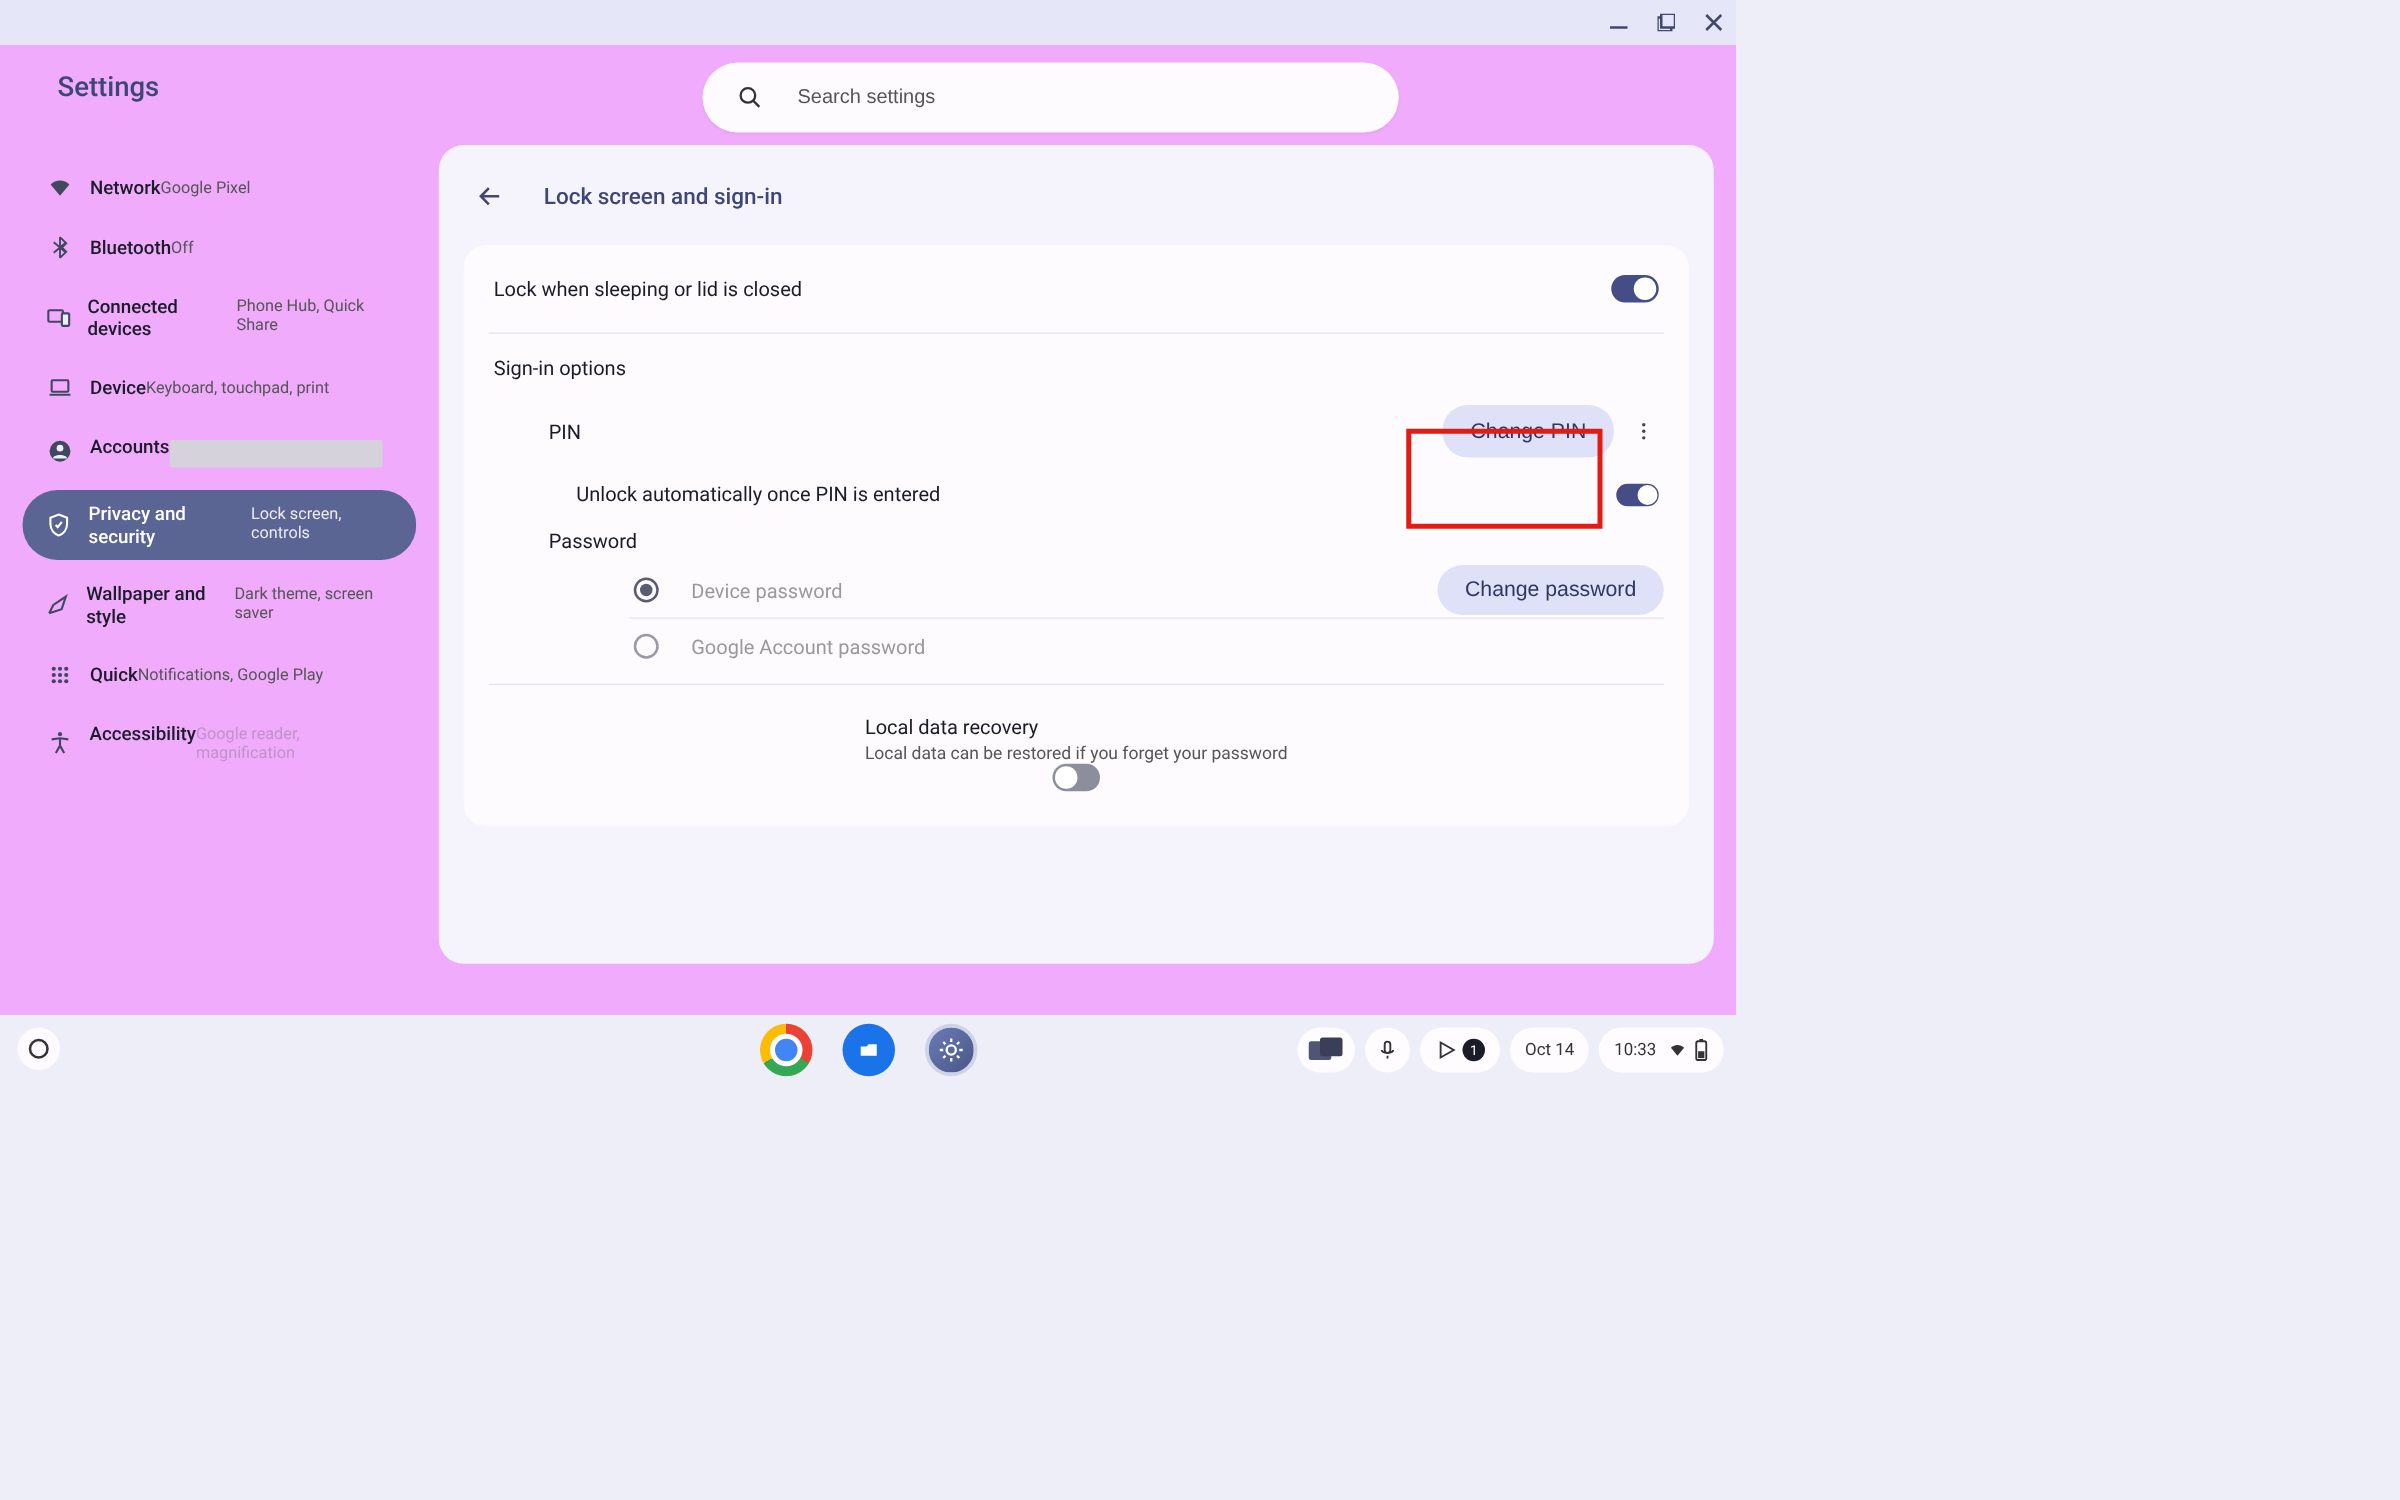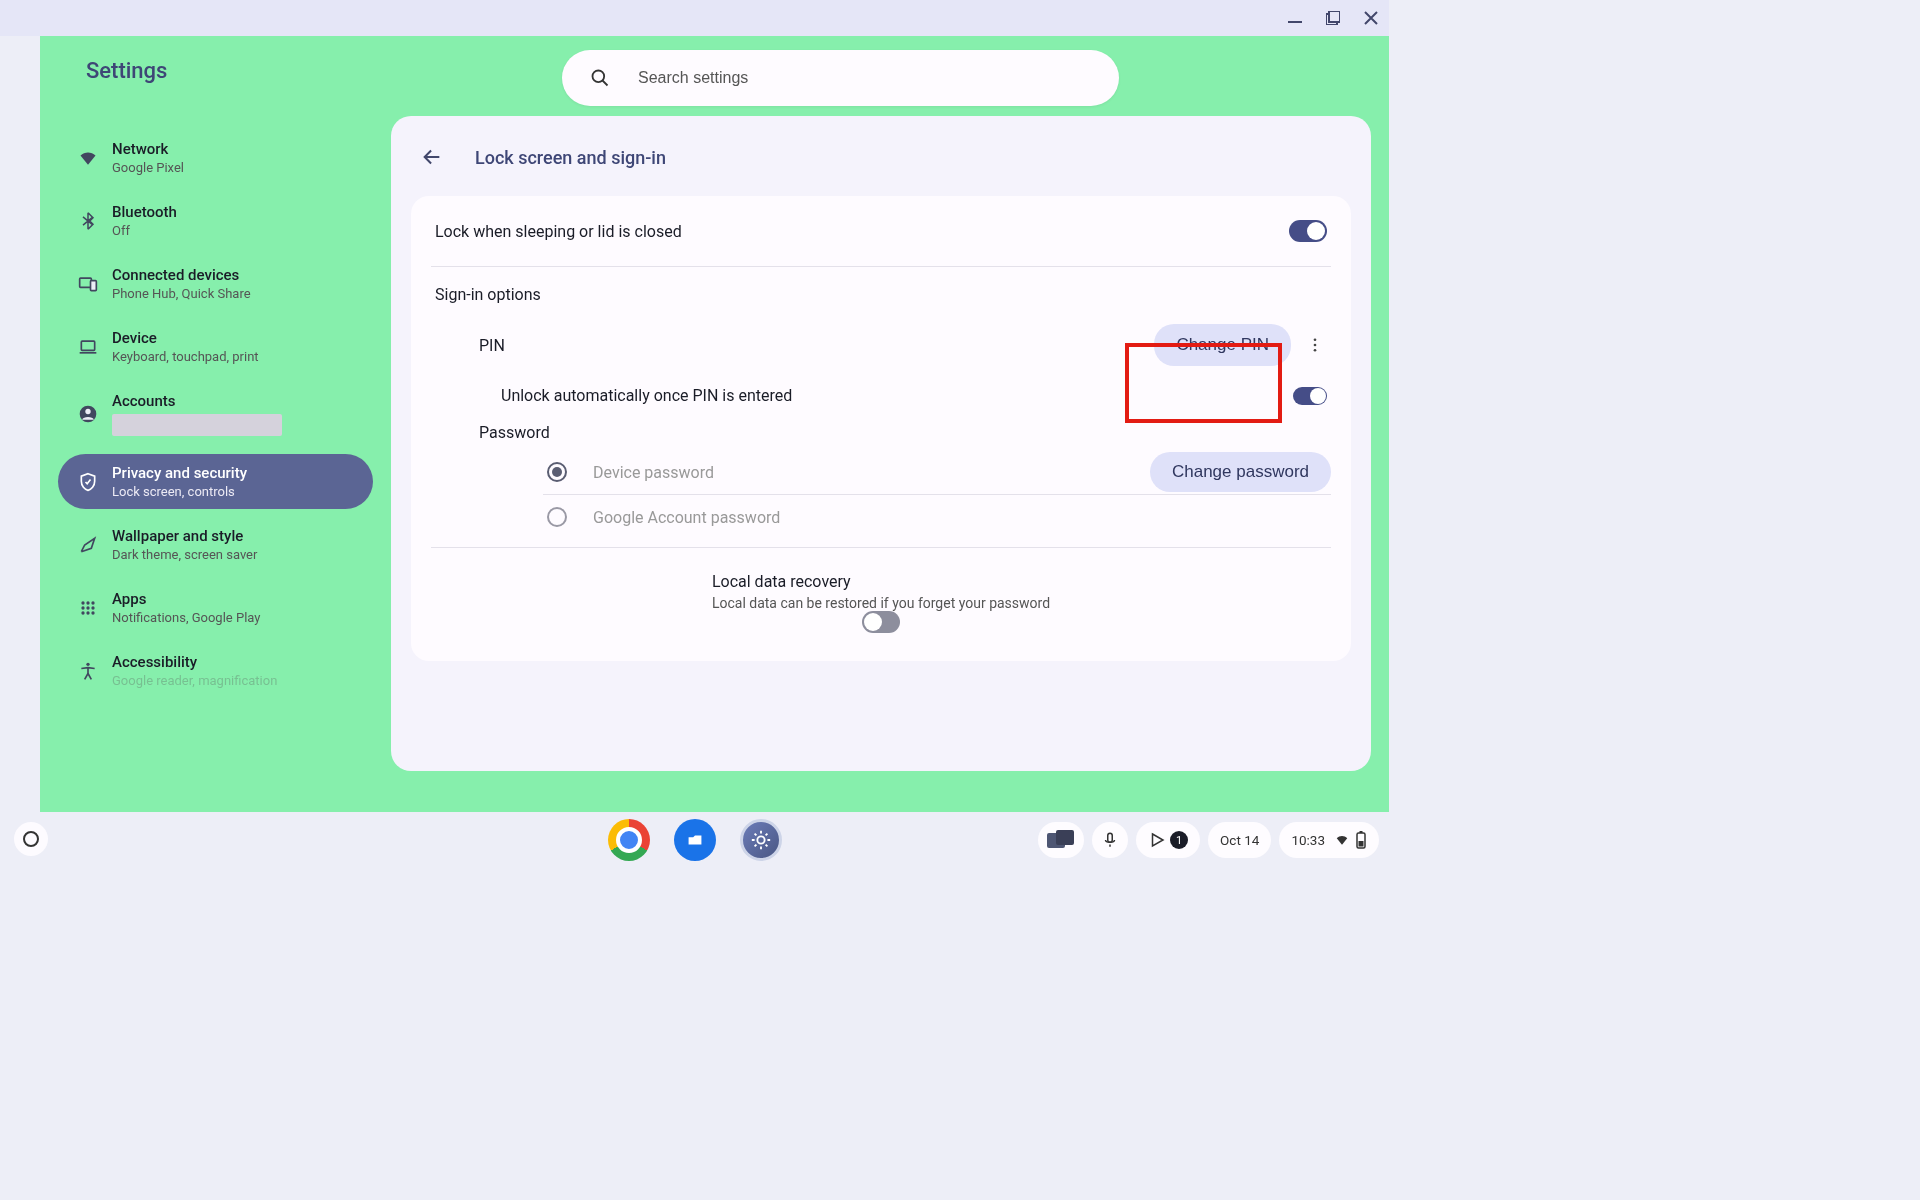--- a/index.html
+++ b/index.html
@@ -28,22 +28,21 @@
       justify-content: center;
       color: #42476b;
       cursor: pointer;
     }
     .titlebar-min { width: 14px; border-top: 2px solid #42476b; margin-top: 7px; height: 0; }
     .titlebar-close svg { width:16px; height:16px; }
     .app {
       display: flex;
       flex-direction: column;
       height: calc(100% - 36px - 56px);
-      background: #86efac;
-      margin-left: 40px;
+      background: #f0abfc;
     }
     .header-row {
       display:flex;
       align-items:center;
       height:68px;
       padding-left:46px;
     }
     .header-title {
       font-size: 22px;
       font-weight: 500;
@@ -86,21 +85,21 @@
       margin-bottom: 8px;
       cursor:pointer;
     }
     .sidebar-item.active { background:#5b6594; }
     .sidebar-icon {
       width: 32px;
       display:flex; justify-content:center;
       color:#41475f;
     }
     .sidebar-item.active .sidebar-icon { color:#fff; }
-    .sidebar-text { margin-left: 8px; display:flex; flex-direction:column; }
+    .sidebar-text { margin-left: 8px; display:flex; flex-direction:row; }
     .sidebar-label { font-size:15px; font-weight:500; color:#1a1c27; }
     .sidebar-sub { font-size:13px; color:#555; margin-top:2px; }
     .sidebar-item.active .sidebar-label { color:#fff; }
     .sidebar-item.active .sidebar-sub { color:#eceaf5; }
     .account-redact { width:170px; height:22px; background:#d5d2dc; margin-top:4px; border-radius:2px; }
 
     
     .main {
       flex:1;
       padding: 12px 18px 0 18px;
@@ -341,21 +340,21 @@
               <circle cx="18" cy="6" r="2" fill="#41475f"></circle>
               <circle cx="6" cy="12" r="2" fill="#41475f"></circle>
               <circle cx="12" cy="12" r="2" fill="#41475f"></circle>
               <circle cx="18" cy="12" r="2" fill="#41475f"></circle>
               <circle cx="6" cy="18" r="2" fill="#41475f"></circle>
               <circle cx="12" cy="18" r="2" fill="#41475f"></circle>
               <circle cx="18" cy="18" r="2" fill="#41475f"></circle>
             </svg>
         </span>
         <div class="sidebar-text">
-          <span class="sidebar-label">Apps</span>
+          <span class="sidebar-label">Quick</span>
           <span class="sidebar-sub">Notifications, Google Play</span>
         </div>
       </div>
       <div class="sidebar-item" style="margin-bottom:-10px;">
         <span class="sidebar-icon">
           <svg width="20" height="20" viewBox="0 0 24 24">
               <circle cx="12" cy="4" r="2" fill="#41475f"></circle>
               <path d="M4 9 L12 8 L20 9 M12 8 V15 M12 15 L8 22 M12 15 L16 22" stroke="#41475f" stroke-width="2" fill="none"></path>
             </svg>
         </span>

